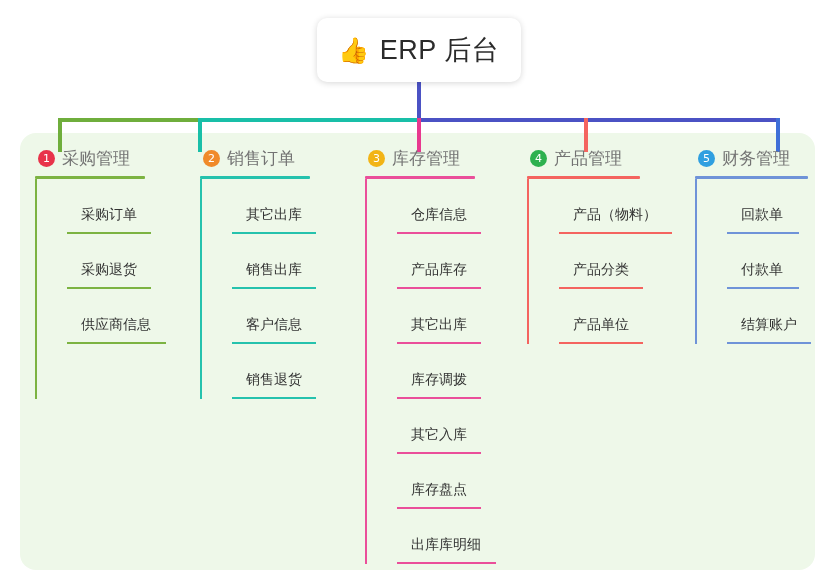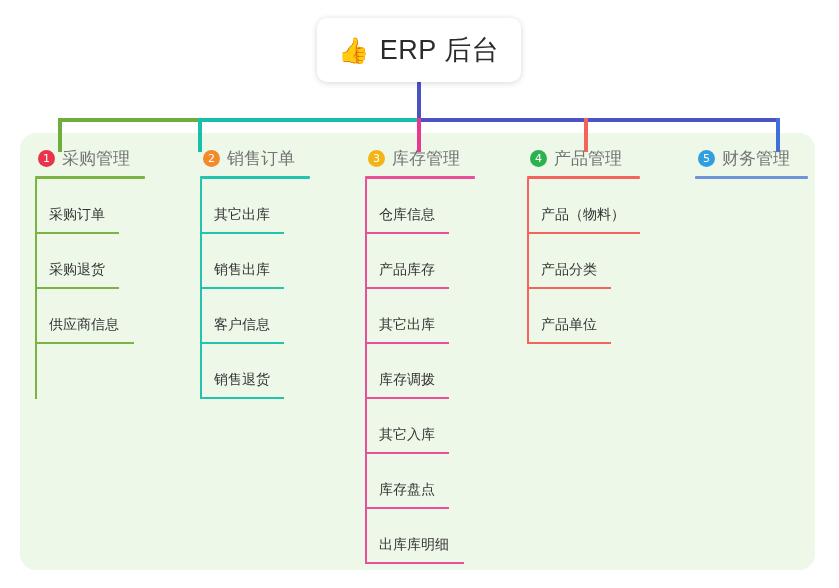--- a/index.html
+++ b/index.html
@@ -73,21 +73,21 @@
   .head-label{
     font-size:17px;color:#737373;
   }
   .head-rule{
     height:3px;
     margin-top:6px;
     border-radius:1px;
   }
   .items{
     position:relative;
-    padding-left:0;
+    padding-left:32px;
     margin-top:0;
   }
   .spine{
     position:absolute;
     left:0; top:0;
     width:2px;
   }
   .item{
     position:relative;
     height:55px;
@@ -245,13 +245,28 @@
         <div class="item-rule" style="background: rgb(244, 100, 95); width: 84px;"></div>
       </div>
     </div>
   </div>
 <div class="column" id="col-5">
     <div class="col-head">
       <span class="badge" style="background: rgb(47, 159, 224);">5</span>
       <span class="head-label">财务管理</span>
     </div>
     <div class="head-rule" style="background: rgb(111, 147, 216); width: 113px;"></div>
+    <div class="items">
+      <div class="spine" style="background: rgb(111, 147, 216); height: 165px;"></div>
+      <div class="item">
+        <span class="item-label">回款单</span>
+        <div class="item-rule" style="background: rgb(111, 147, 216); width: 72px;"></div>
+      </div>
+      <div class="item">
+        <span class="item-label">付款单</span>
+        <div class="item-rule" style="background: rgb(111, 147, 216); width: 72px;"></div>
+      </div>
+      <div class="item">
+        <span class="item-label">结算账户</span>
+        <div class="item-rule" style="background: rgb(111, 147, 216); width: 84px;"></div>
+      </div>
+    </div>
   </div>
 
 </body></html>

